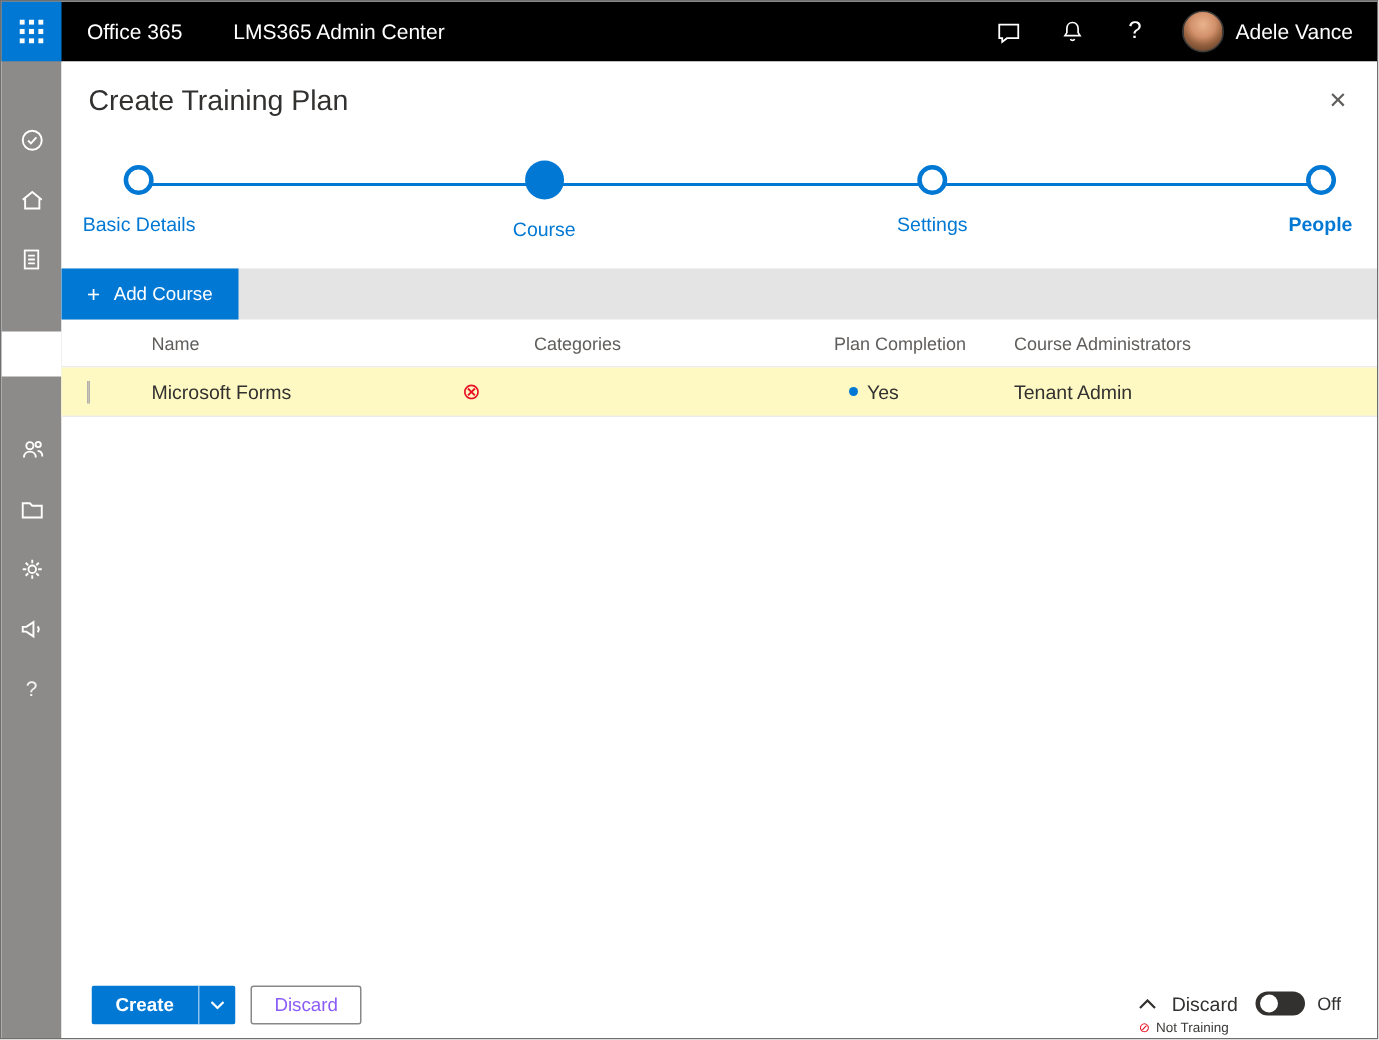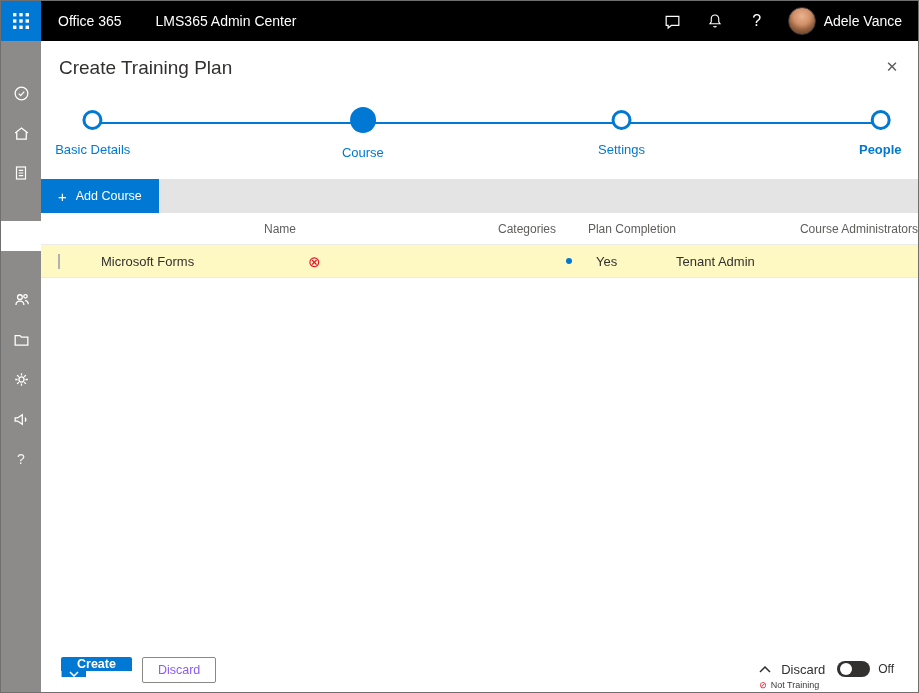--- a/index.html
+++ b/index.html
@@ -85,40 +85,40 @@
   }
   .plus-glyph { font-size: 15px; font-weight: 400; line-height: 1; }
 
   
   .grid-row {
     display: grid; grid-template-columns: 60px 195px 45px 215px 120px 1fr;
     align-items: center;
   }
   .table-header {
     position: absolute; top: 172px; left: 0; right: 0; height: 32px;
-    border-bottom: 1px solid #edebe9; font-size: 12px; color: #605e5c; text-align: right;
+    border-bottom: 1px solid #edebe9; font-size: 12px; color: #605e5c;
   }
   .table-header .hdr-categories { padding-left: 15px; }
   .table-row {
     position: absolute; top: 204px; left: 0; right: 0; height: 33px;
     border-bottom: 1px solid #edebe9; font-size: 13px; color: #323130; background: #fef9c3; cursor: default;
   }
   .drag-handle {
     width: 5px; height: 14px; margin-left: 17px;
     border-left: 1px solid #b3b0ad; border-right: 1px solid #b3b0ad; cursor: grab;
   }
   .remove-icon { color: #e81123; font-size: 15px; line-height: 1; cursor: pointer; padding-left: 12px; }
-  .plan-cell { display: flex; align-items: center; gap: 24px; padding-left: 10px; }
+  .plan-cell { display: flex; align-items: center; gap: 6px; padding-left: 10px; }
   .completion-dot { width: 6px; height: 6px; border-radius: 50%; background: #0078d4; }
   .cat-cell { padding-left: 15px; }
 
   
   .panel-footer { position: absolute; left: 0; right: 0; bottom: 0; height: 52px; }
   .footer-left { position: absolute; left: 20px; bottom: 9px; display: flex; align-items: center; }
-  .create-split { display: flex; height: 26px; border-radius: 2px; overflow: hidden; flex-direction: column; }
+  .create-split { display: flex; height: 26px; border-radius: 2px; overflow: hidden; }
   .create-main {
     background: #0078d4; color: #fff; border: none; font-size: 12.5px; font-weight: 600;
     padding: 0 16px; cursor: pointer; font-family: "Liberation Sans", sans-serif;
   }
   .create-caret {
     background: #0078d4; border: none; border-left: 1px solid rgba(255,255,255,0.55);
     width: 25px; display: flex; align-items: center; justify-content: center; cursor: pointer;
   }
   .discard-btn {
     margin-left: 10px; height: 26px; background: #fff; border: 1px solid #8a8886; border-radius: 2px;

